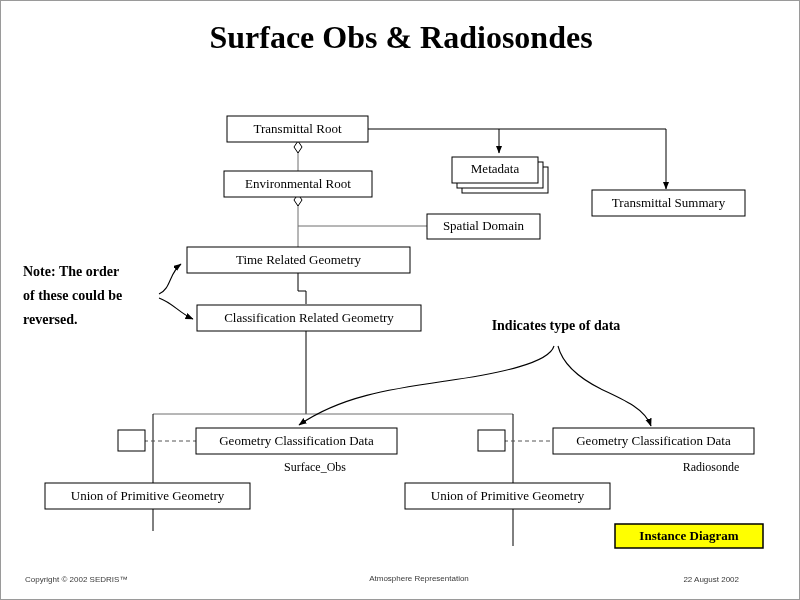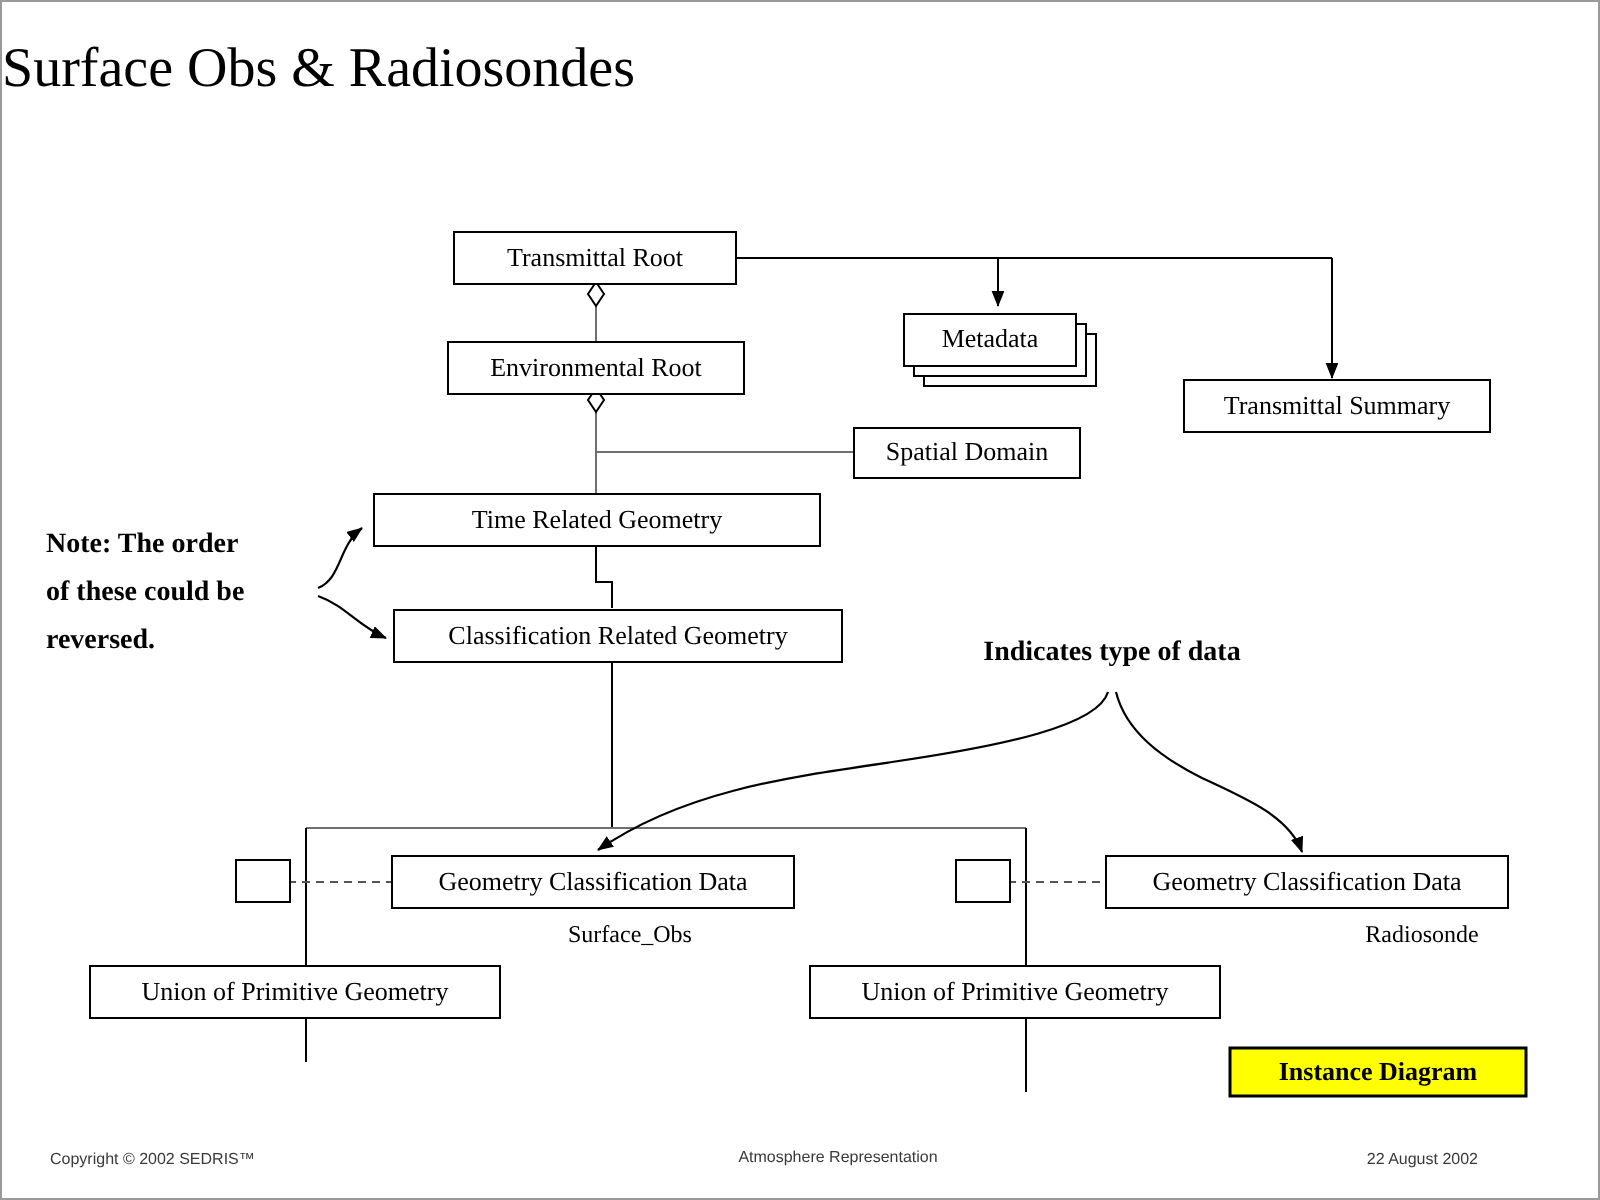--- a/index.html
+++ b/index.html
@@ -15,23 +15,24 @@
     border: 1px solid #9a9a9a;
     box-sizing: border-box;
     overflow: hidden;
     font-family: "Liberation Serif", "DejaVu Serif", serif;
   }
   #slide-title {
     position: absolute;
     left: 0;
     top: 18px;
     width: 800px;
-    font-family: "Liberation Serif", "DejaVu Serif", serif;
-    font-size: 28px;
-    font-weight: normal;
+    text-align: center;
+    font-family: "Liberation Serif", "DejaVu Serif", serif;
+    font-size: 32px;
+    font-weight: bold;
     color: #000000;
     letter-spacing: 0px;
     white-space: nowrap;
   }
   svg#diagram {
     position: absolute;
     left: 0;
     top: 0;
     width: 800px;
     height: 600px;

